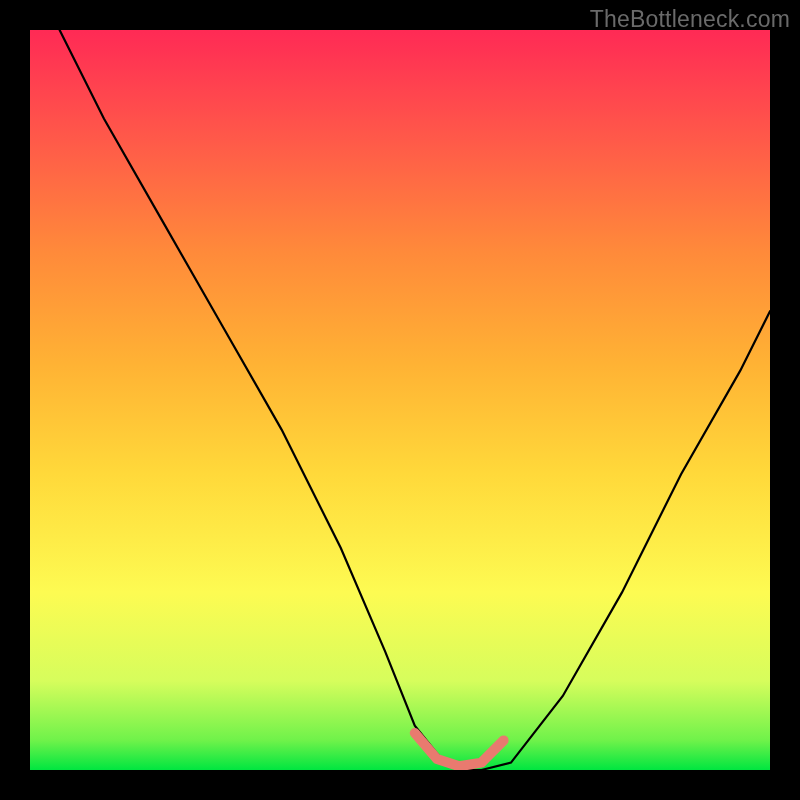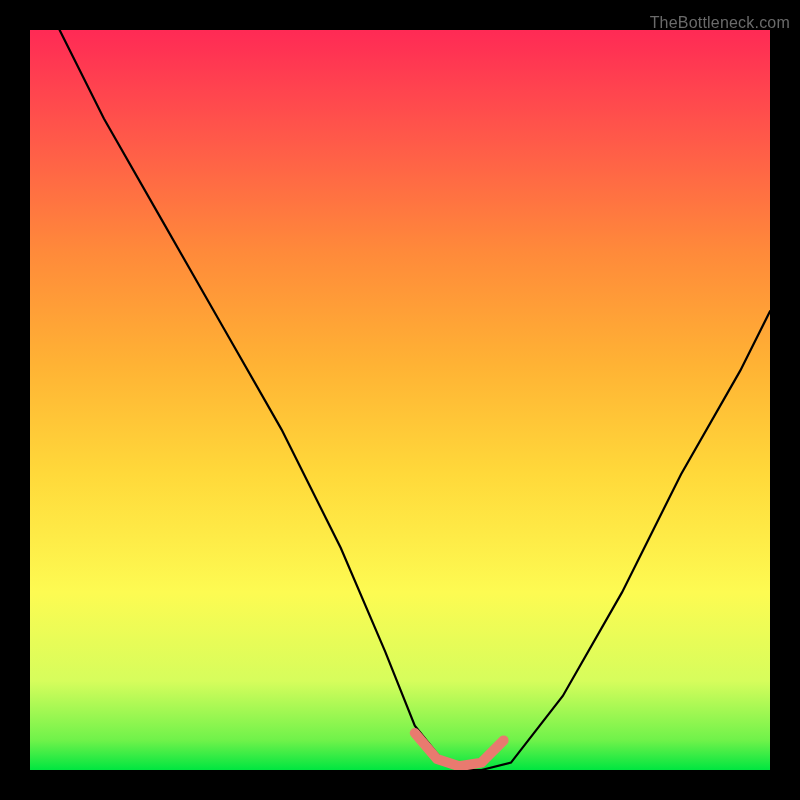--- a/index.html
+++ b/index.html
@@ -36,24 +36,24 @@
       #ff2a55 100%);
   }
   svg.curves {
     position: absolute;
     left: 0; top: 0;
     width: 100%;
     height: 100%;
   }
   .watermark {
     position: absolute;
-    top: 14px;
+    top: 6px;
     right: 10px;
     color: #6a6a6a;
-    font-size: 16px;
+    font-size: 23px;
     letter-spacing: 0.2px;
     user-select: none;
     margin-left: 9px;
   }
 </style>
 </head>
 <body>
 
 <div class="frame">
 

